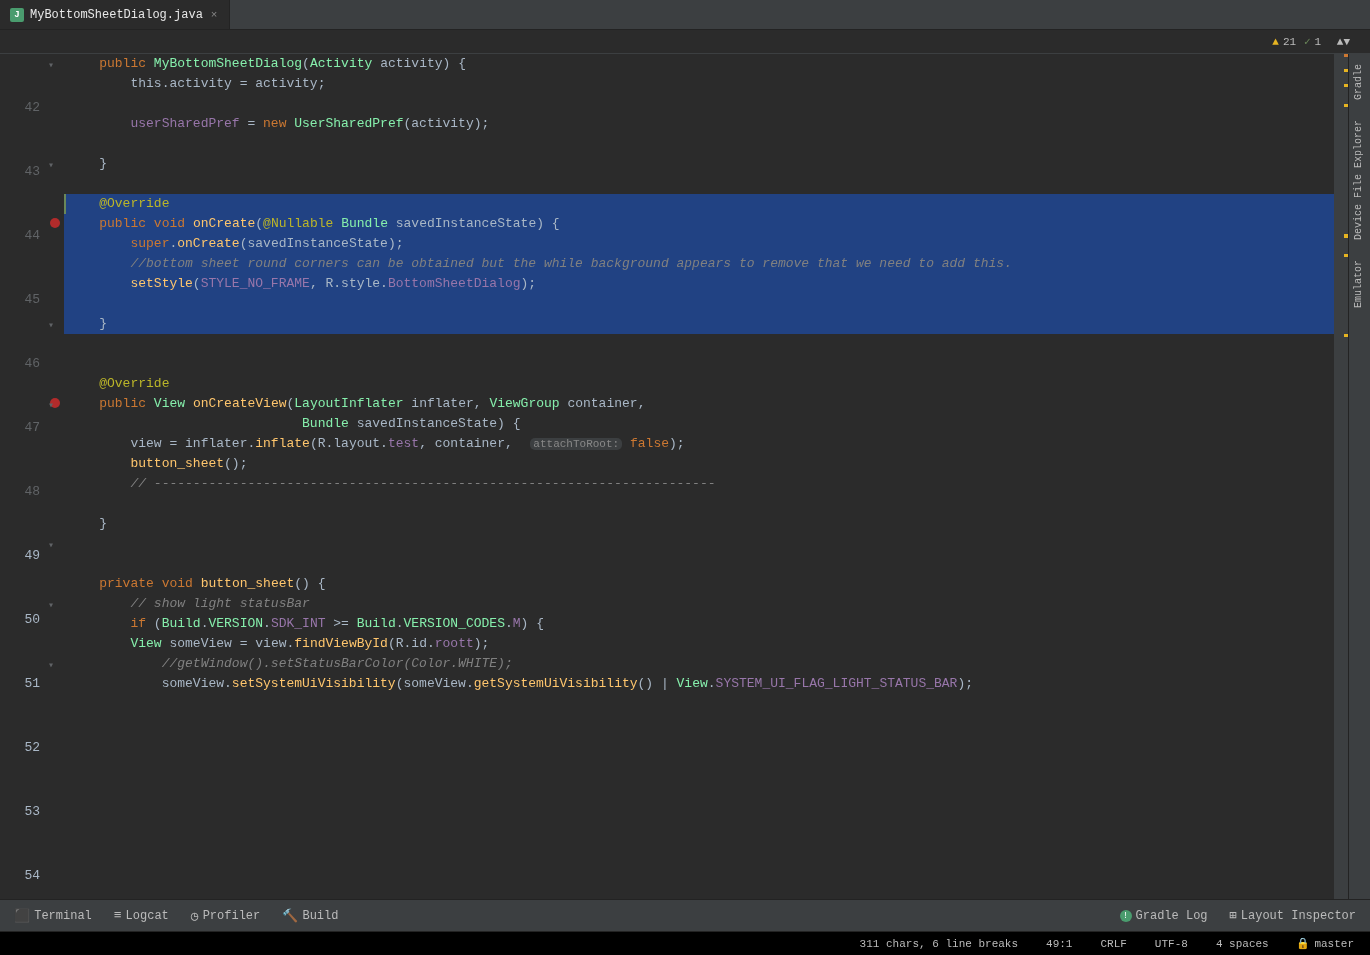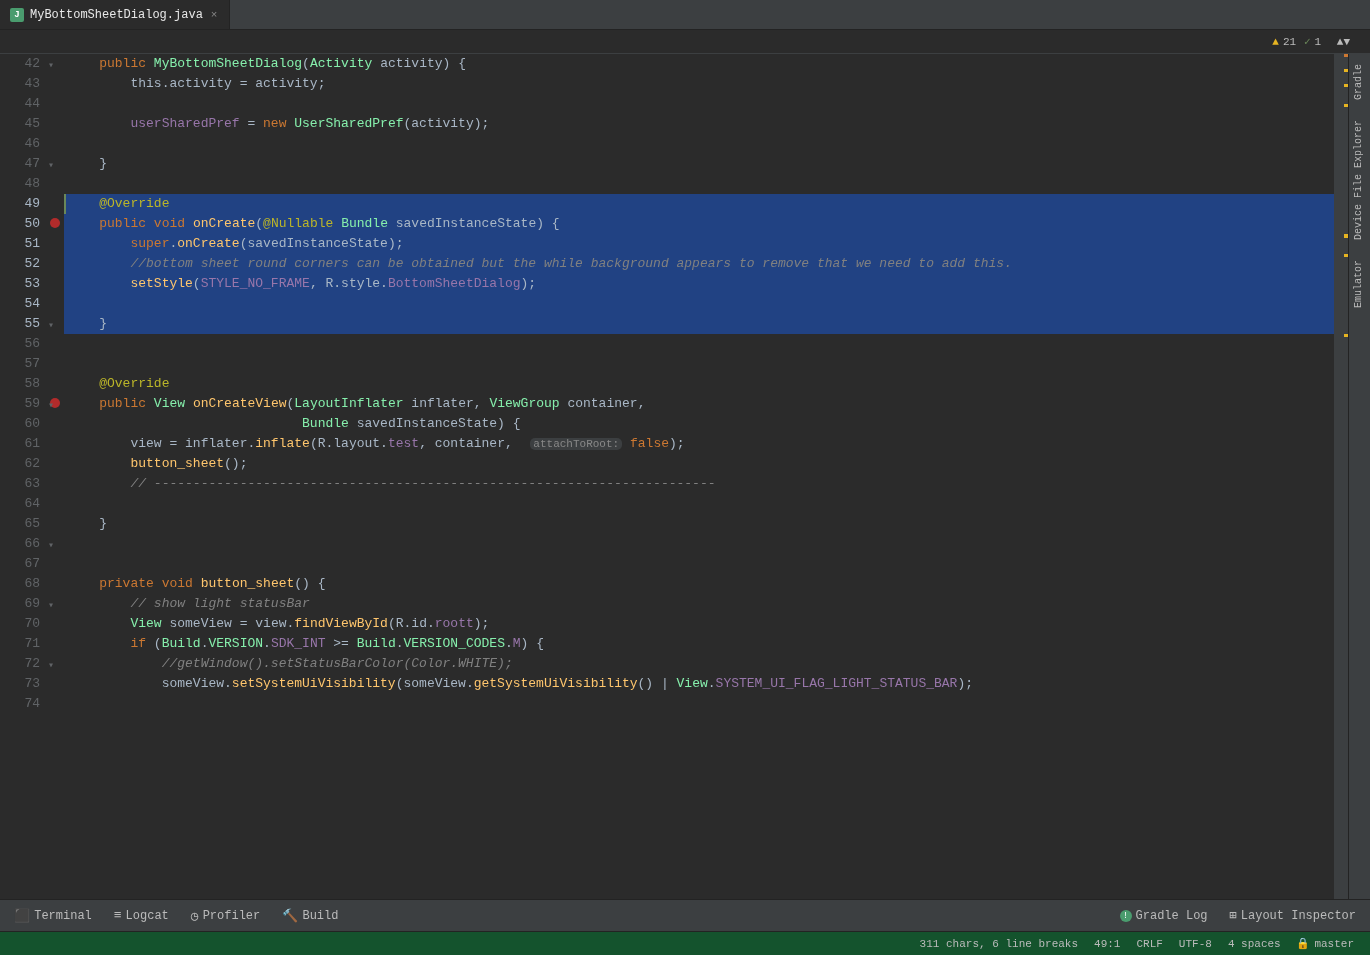--- a/index.html
+++ b/index.html
@@ -108,20 +108,21 @@
       min-width: 48px;
       user-select: none;
       line-height: 20px;
       flex-shrink: 0;
       overflow: hidden;
     }
     .line-numbers .ln {
       display: block;
       height: 20px;
       line-height: 20px;
+      margin-top: 44px;
     }
 
     .gutter {
       width: 16px;
       background: #2b2b2b;
       flex-shrink: 0;
       position: relative;
     }
     .gutter-icon {
       width: 10px;
@@ -176,26 +177,26 @@
     .scroll-marker {
       position: absolute;
       right: 0;
       width: 4px;
       background: #cc7832;
     }
 
     
     .status-bar {
       height: 24px;
-      background: #14532d;
+      background: #000000;
       border-top: 1px solid #232323;
       display: flex;
       align-items: center;
       padding: 0 8px;
-      gap: 0;
+      gap: 12px;
       flex-shrink: 0;
       justify-content: space-between;
     }
     .status-item {
       display: flex;
       align-items: center;
       gap: 4px;
       padding: 0 8px;
       color: #bbbbbb;
       font-size: 11px;
@@ -354,22 +355,22 @@
           <div class="code-line">                              <span class="type">Bundle</span> <span class="param">savedInstanceState</span>) {</div>
           <div class="code-line">        <span class="plain">view</span> = <span class="plain">inflater.</span><span class="fn">inflate</span>(<span class="plain">R.layout.</span><span class="field">test</span>, <span class="plain">container,</span>  <span class="inline-hint">attachToRoot:</span> <span class="kw">false</span>);</div>
           <div class="code-line">        <span class="fn">button_sheet</span>();</div>
           <div class="code-line">        <span class="cmt">// ------------------------------------------------------------------------</span></div>
           <div class="code-line"></div>
           <div class="code-line">    <span class="punct">}</span></div>
           <div class="code-line"></div>
           <div class="code-line"></div>
           <div class="code-line">    <span class="kw">private</span> <span class="kw">void</span> <span class="fn">button_sheet</span>() {</div>
           <div class="code-line">        <span class="cmt">// show light statusBar</span></div>
+          <div class="code-line">        <span class="kw">if</span> (<span class="type">Build</span>.<span class="type">VERSION</span>.<span class="field">SDK_INT</span> &gt;= <span class="type">Build</span>.<span class="type">VERSION_CODES</span>.<span class="field">M</span>) {</div>
           <div class="code-line">        <span class="type">View</span> <span class="plain">someView</span> = <span class="plain">view.</span><span class="fn">findViewById</span>(<span class="plain">R.id.</span><span class="field">roott</span>);</div>
-          <div class="code-line">        <span class="kw">if</span> (<span class="type">Build</span>.<span class="type">VERSION</span>.<span class="field">SDK_INT</span> &gt;= <span class="type">Build</span>.<span class="type">VERSION_CODES</span>.<span class="field">M</span>) {</div>
           <div class="code-line">            <span class="cmt">//getWindow().setStatusBarColor(Color.WHITE);</span></div>
           <div class="code-line">            <span class="plain">someView.</span><span class="fn">setSystemUiVisibility</span>(<span class="plain">someView.</span><span class="fn">getSystemUiVisibility</span>() | <span class="type">View</span>.<span class="field">SYSTEM_UI_FLAG_LIGHT_STATUS_BAR</span>);</div>
         </div>
 
       <div class="scrollbar-area">
         <div class="scroll-marker" style="top:0; height:3px;"></div>
         <div class="scroll-marker" style="top:15px; height:3px; background:#e6b422;"></div>
         <div class="scroll-marker" style="top:30px; height:3px; background:#e6b422;"></div>
         <div class="scroll-marker" style="top:50px; height:3px; background:#e6b422;"></div>
         <div class="scroll-marker" style="top:180px; height:4px; background:#e6b422;"></div>

